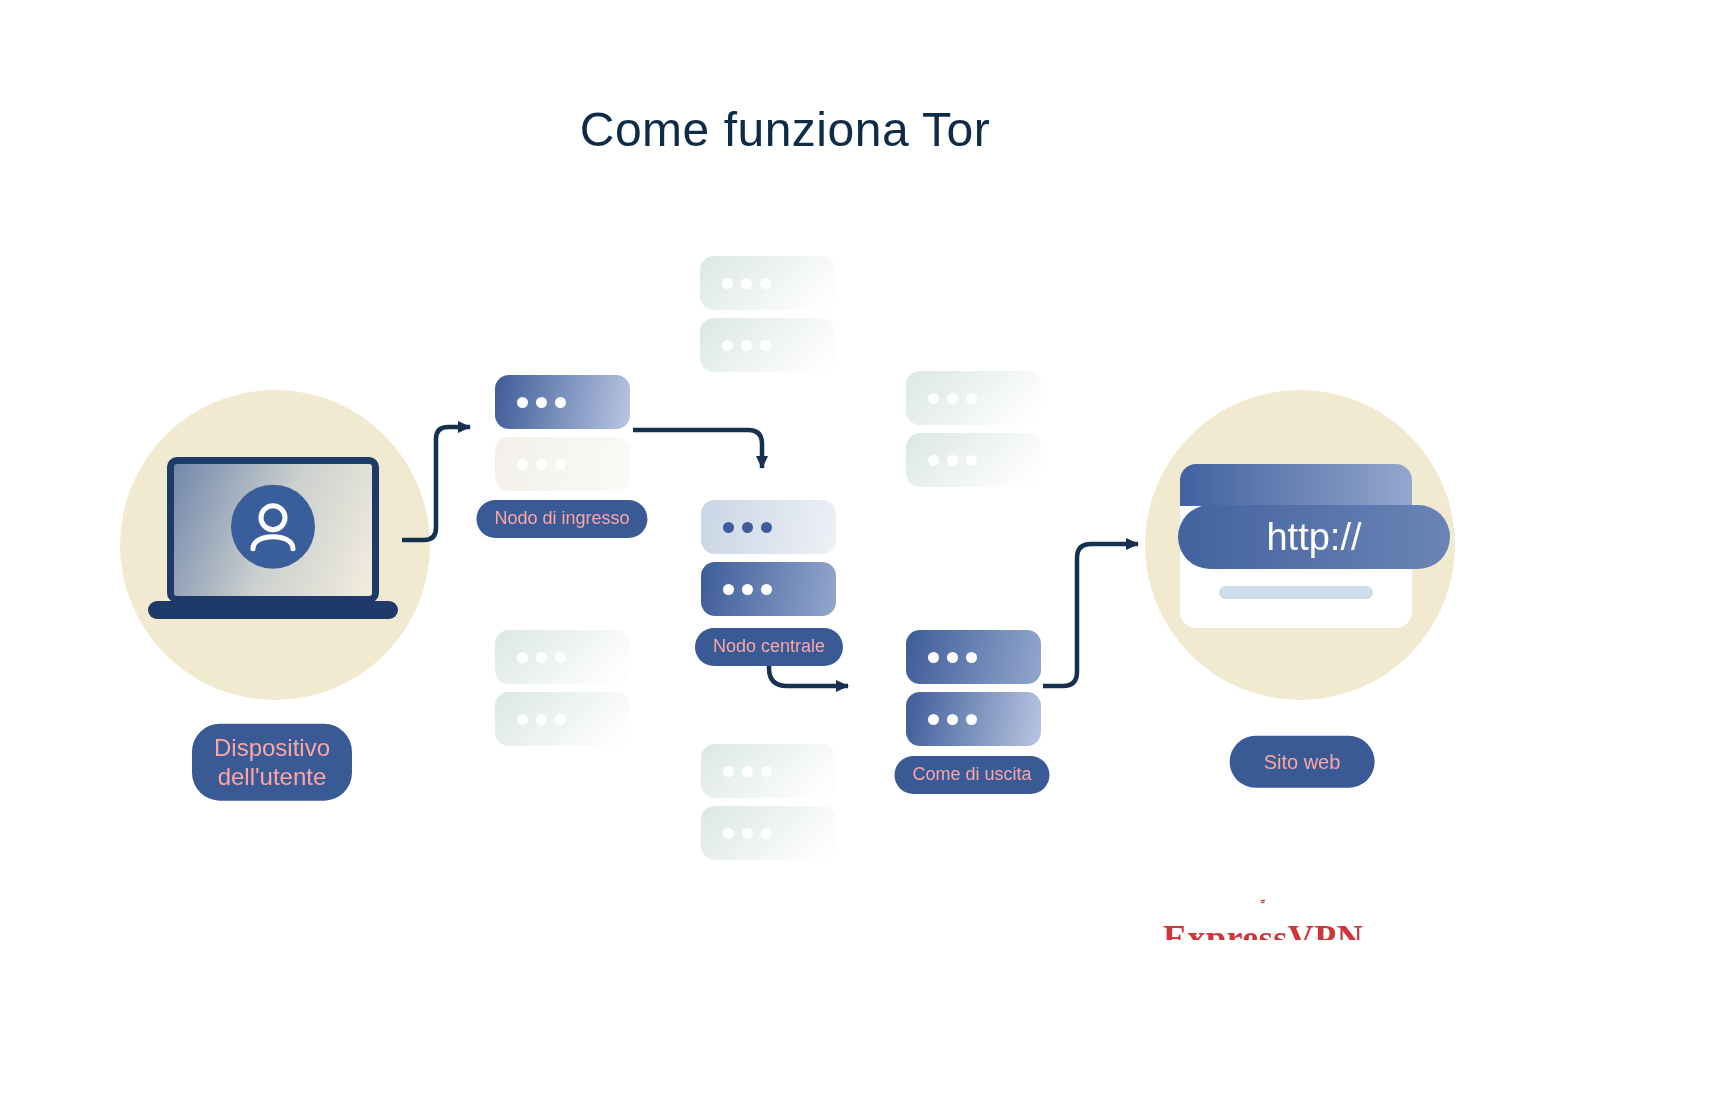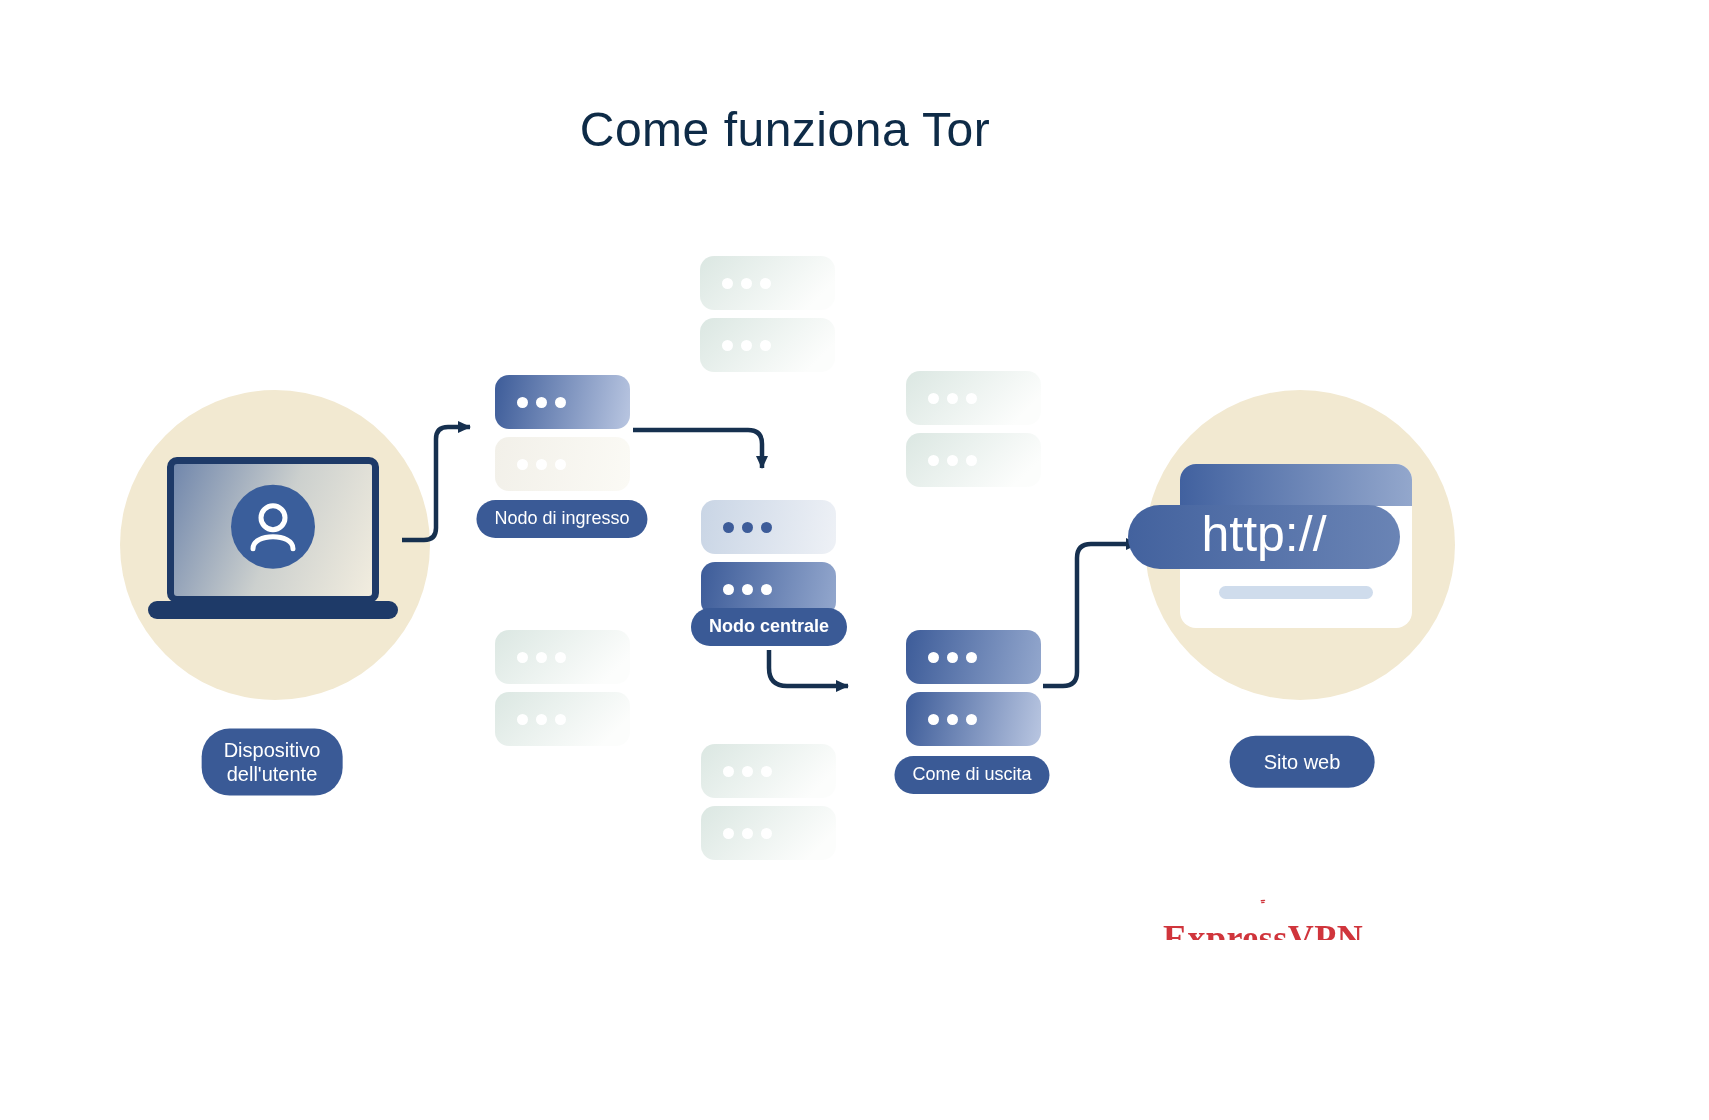--- a/index.html
+++ b/index.html
@@ -49,46 +49,46 @@
   .dot.dark { background:#3d5c99; }
   .bar.light    { background:linear-gradient(135deg, #dbe7e2 0%, #fcfdfc 85%); }
   .bar.blue     { background:linear-gradient(100deg, #3d5c99 0%, #b9c6e1 100%); }
   .bar.blue2    { background:linear-gradient(100deg, #3d5c99 0%, #93a7cd 100%); }
   .bar.cream    { background:linear-gradient(100deg, #f2f0e9 0%, #fbfaf5 100%); }
   .bar.lightblue{ background:linear-gradient(100deg, #c9d5e5 0%, #eef1f6 100%); }
 
   
   .pill {
     position:absolute; transform:translate(-50%,-50%);
-    background:#3a5a96; color:#ffffff; border-radius:28px;
+    background:#3a5a96; color:#fca5a5; border-radius:28px;
     display:flex; align-items:center; justify-content:center; flex-direction:column;
     font-size:18px; padding:8px 18px; white-space:nowrap; text-align:center;
     line-height:1.22;
   }
-  .pill.big { font-size:20px; padding:9px 22px; }
+  .pill.big { font-size:24px; padding:9px 22px; }
   .pill.site { font-size:20px; padding:14px 34px; }
 
   
   svg.arrows { position:absolute; left:0; top:0; pointer-events:none; }
   .arrow { stroke:#16304f; stroke-width:4.5; fill:none; }
 
   
   .browser-card {
     position:absolute; left:1180px; top:464px; width:232px; height:164px;
     border-radius:16px; background:#ffffff; overflow:hidden;
   }
   .browser-card .header {
     width:100%; height:42px;
     background:linear-gradient(90deg, #41619f 0%, #93a7cc 100%);
   }
   .url-pill {
-    position:absolute; left:1128px; top:505px; width:272px; height:64px;
+    position:absolute; left:1178px; top:505px; width:272px; height:64px;
     border-radius:32px; background:linear-gradient(90deg, #43629e 0%, #6a84b5 100%);
-    display:flex; justify-content:center;
-    color:#ffffff; font-size:50px;
+    display:flex; align-items:center; justify-content:center;
+    color:#ffffff; font-size:38px;
   }
   .browser-line {
     position:absolute; left:1219px; top:586px; width:154px; height:13px;
     border-radius:7px; background:#cfdcec;
   }
 
   
   .brand { position:absolute; left:1163px; top:899px; height:60px; display:flex; align-items:center; gap:13px;flex-direction:column; }
   .brand .wordmark {
     font-family:"Liberation Serif", serif; font-weight:700;
@@ -225,21 +225,21 @@
     </div>
   </div>
 
   <div class="url-pill">
     <span>http://</span>
   </div>
 
   <div class="pill" style="left:562px; top:519px;">
     <span>Nodo di ingresso</span>
   </div>
-  <div class="pill" style="left:769px; top:627px;font-weight:bold;">
+  <div class="pill" style="left:769px; top:647px;">
     <span>Nodo centrale</span>
   </div>
   <div class="pill" style="left:972px; top:775px;">
     <span>Come di uscita</span>
   </div>
   <div class="pill big" style="left:272px; top:762px;">
     <span>Dispositivo</span>
     <span>dell'utente</span>
   </div>
   <div class="pill site" style="left:1302px; top:762px;">

